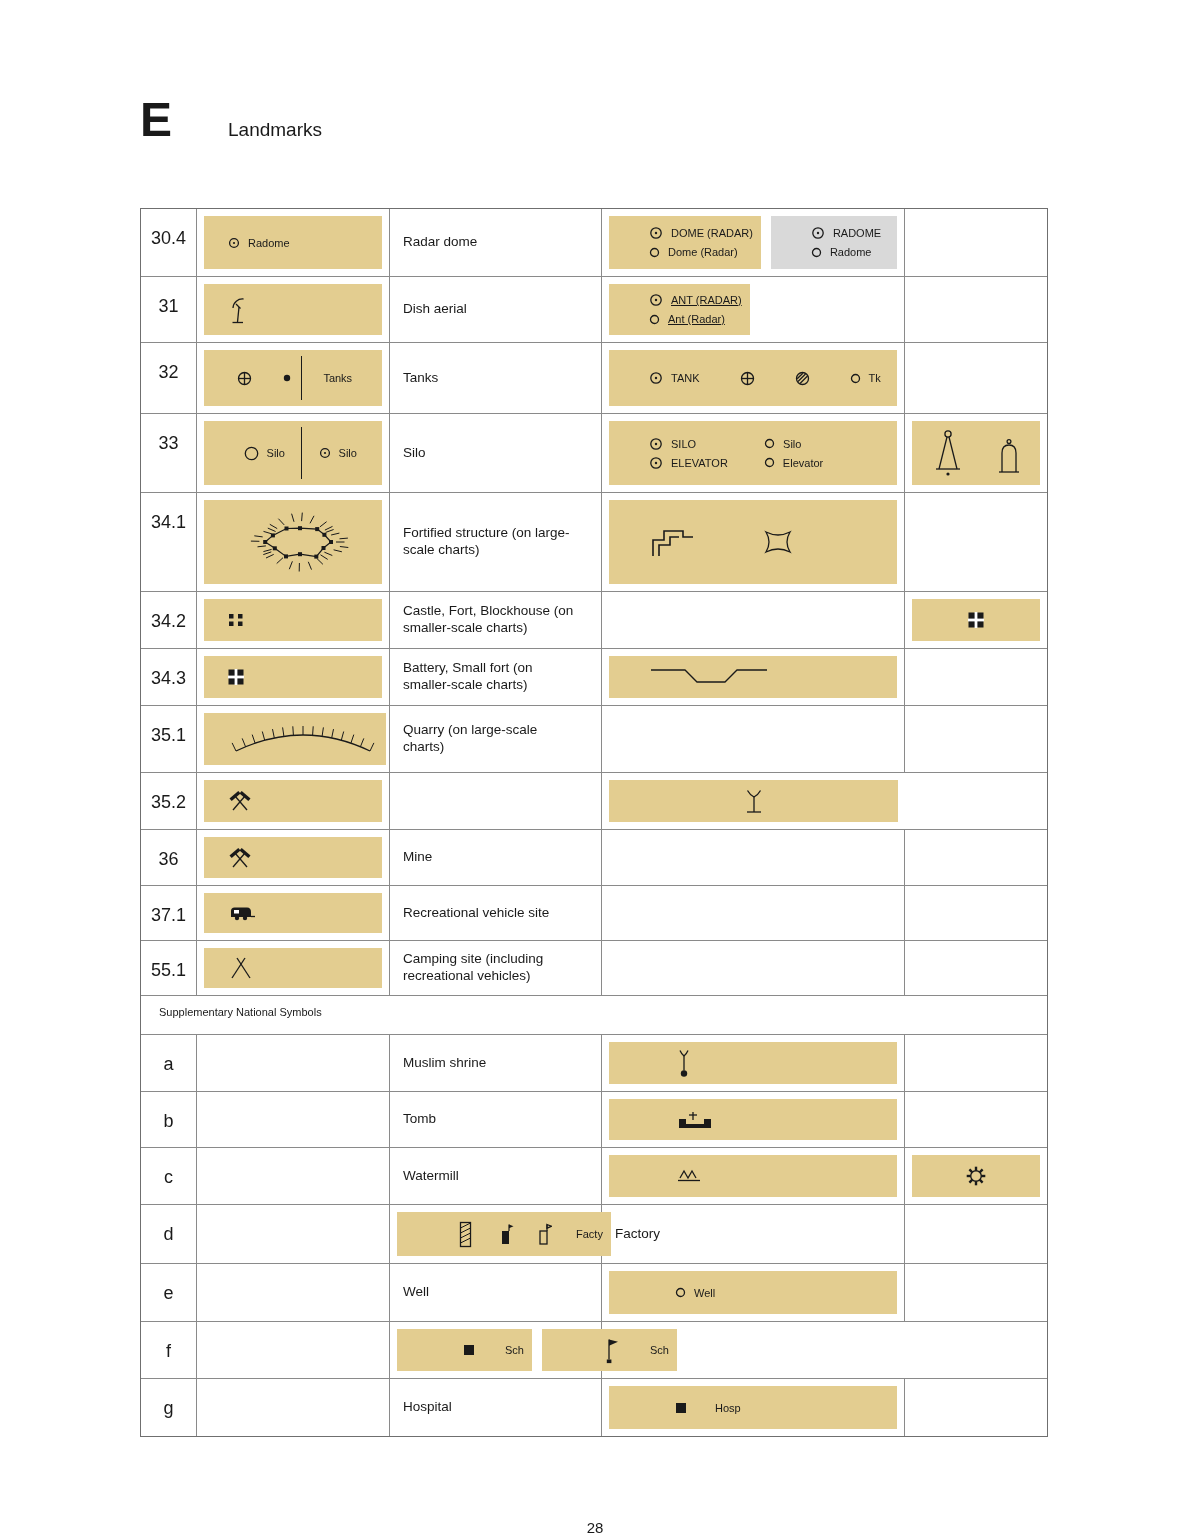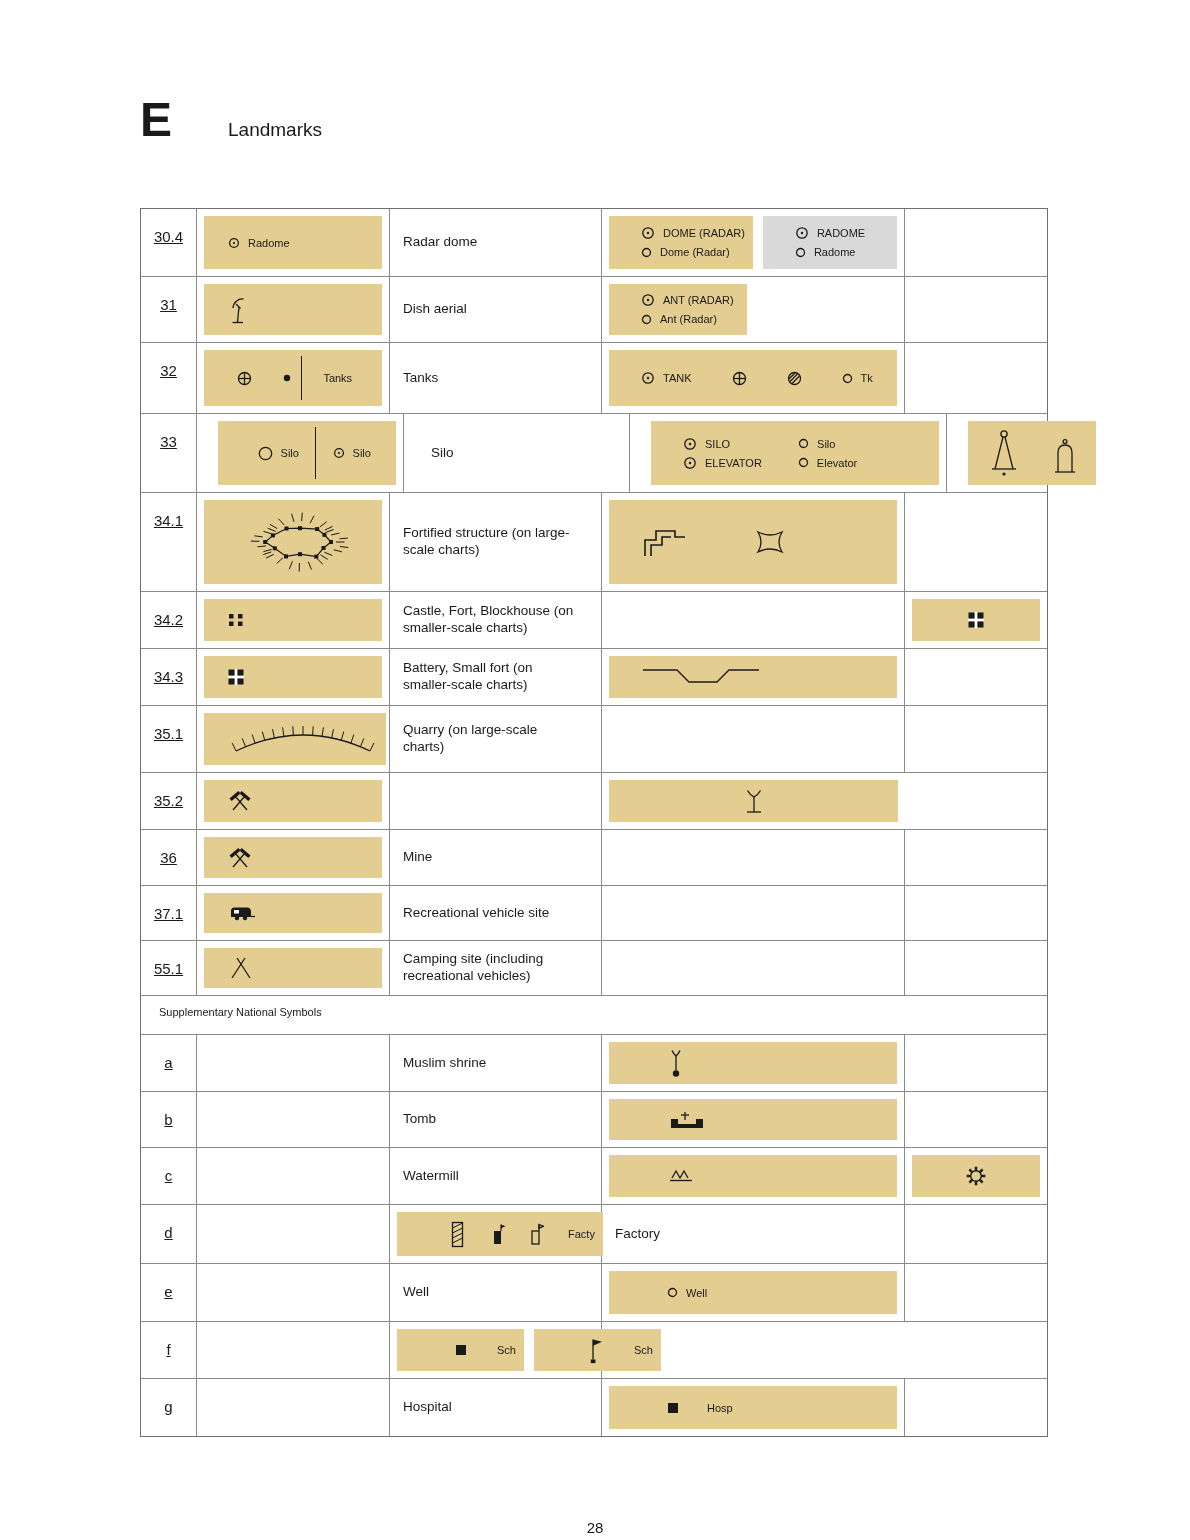--- a/index.html
+++ b/index.html
@@ -21,21 +21,21 @@
   }
   .trow{
     display:grid;
     grid-template-columns:56px 193px 212px 303px 142px;
     border-bottom:1px solid #8a8a8a;
   }
   .trow:last-child{border-bottom:none;}
   .trow:nth-child(1){min-height:67px;}
   .trow:nth-child(2){min-height:65px;}
   .trow:nth-child(3){min-height:70px;}
-  .trow:nth-child(4){min-height:73px;gap:14px;}
+  .trow:nth-child(4){min-height:73px;}
   .trow:nth-child(5){min-height:82px;}
   .trow:nth-child(6){min-height:56px;}
   .trow:nth-child(7){min-height:56px;}
   .trow:nth-child(8){min-height:58px;}
   .trow:nth-child(9){min-height:56px;}
   .trow:nth-child(10){min-height:55px;}
   .trow:nth-child(11){min-height:53px;}
   .trow:nth-child(12){min-height:52px;}
   .trow:nth-child(13){min-height:38px;}
   .trow:nth-child(14){min-height:56px;}
@@ -44,33 +44,33 @@
   .trow:nth-child(17){min-height:58px;}
   .trow:nth-child(18){min-height:57px;}
   .trow:nth-child(19){min-height:56px;}
   .trow:nth-child(20){min-height:57px;}
   .cell{
     border-right:1px solid #8a8a8a;
     display:flex;align-items:center;gap:10px;
     padding:7px;box-sizing:border-box;min-width:0;
   }
   .cell:last-child{border-right:none;}
-  .c-num{justify-content:center;align-items:flex-start;padding-top:19px;font-size:15px;text-decoration:underline;}
+  .c-num{justify-content:center;align-items:flex-start;padding-top:19px;font-size:18px;}
   .c-desc{font-size:13.5px;line-height:1.25;padding-left:13px;padding-right:26px;}
   .box{
     flex:1;align-self:stretch;
     display:flex;flex-direction:column;justify-content:center;
     padding:6px 8px;box-sizing:border-box;gap:5px;min-height:40px;
   }
-  .box.narrow{flex:0 0 48%;}
+  .box.narrow{flex:0 0 48%;text-decoration:underline;}
   .box.buff{background:var(--buff,#e3cd90);}
   .box.gray{background:var(--gray,#d9d9d9);}
   .line{display:flex;align-items:center;gap:8px;min-height:14px;}
   .c-nat .box{padding-left:24px;}
-  .c-int .box{padding-left:32px;}
+  .c-int .box{padding-left:40px;}
   .c-other .box{padding-left:8px;}
   .c-other .line{justify-content:center;}
   .box-cols{display:flex;align-self:stretch;flex:1;}
   .box-col{flex:1;display:flex;flex-direction:column;justify-content:center;align-items:center;gap:4px;}
   .box-col.bdl{border-left:1.4px solid #1a1a1a;}
   .box-col .line{justify-content:center;}
   .t{font-size:11px;white-space:nowrap;}
   .sym{display:inline-flex;align-items:center;justify-content:center;line-height:0;}
   .section-row{display:block;}
   .section-cell{

